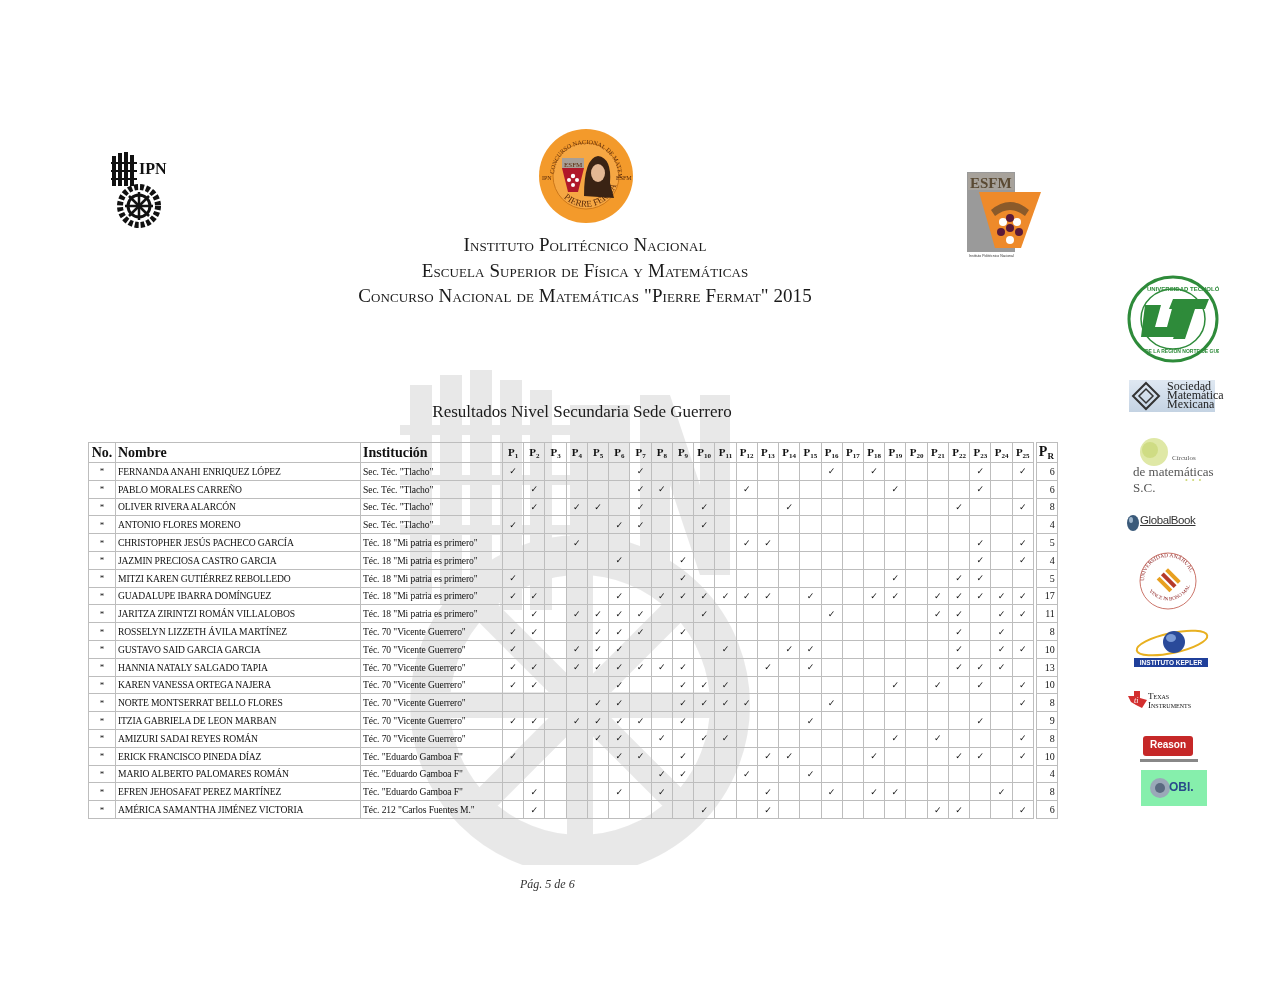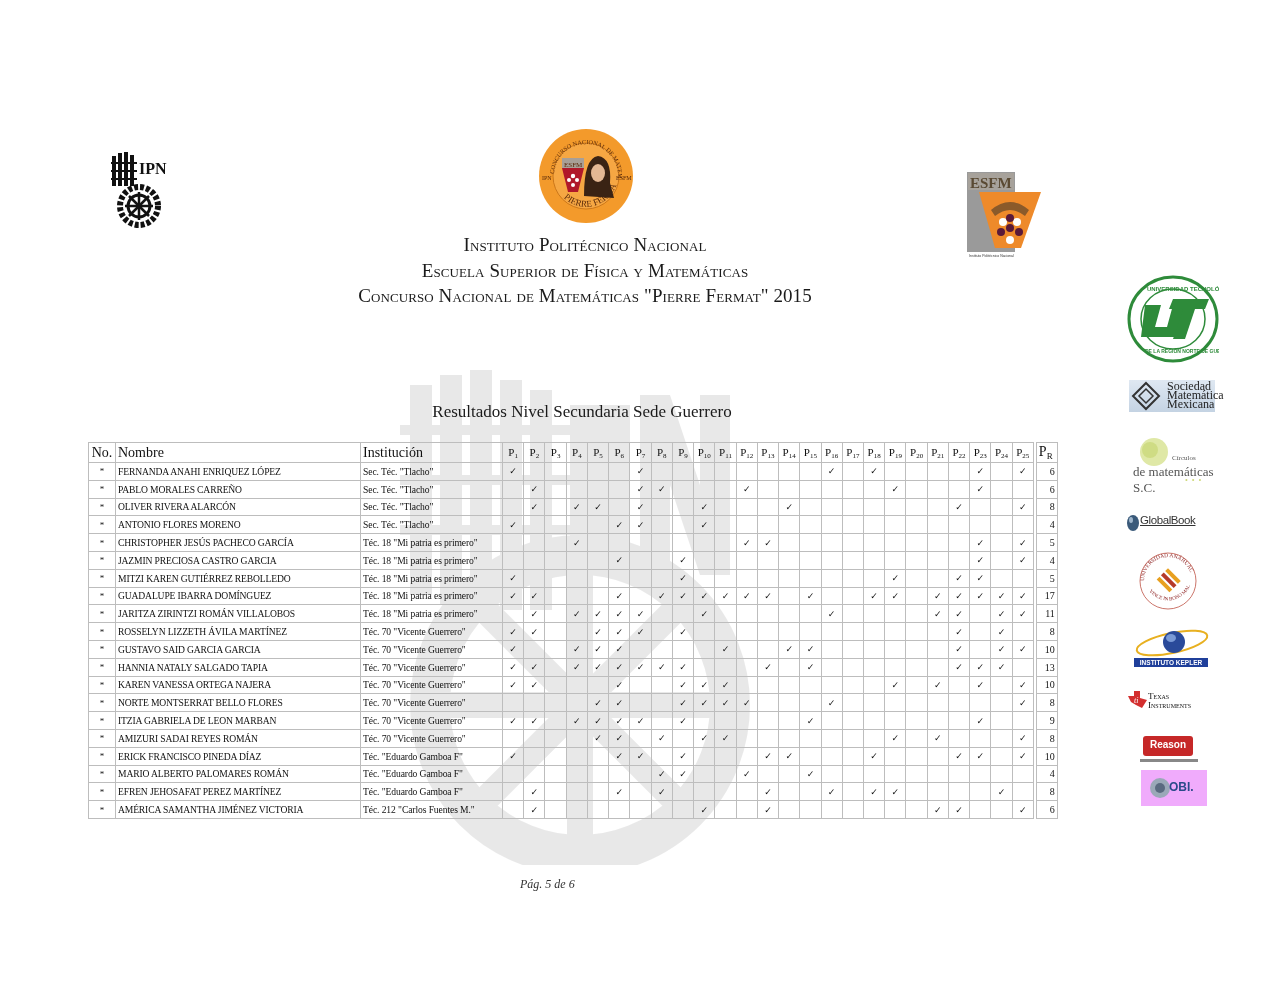--- a/index.html
+++ b/index.html
@@ -10,21 +10,21 @@
 
   
   .title-block { position:absolute; left:300px; top:232px; width:570px; text-align:center; font-variant:small-caps; color:#1a1a1a; }
   .title-line { font-size:19px; line-height:25.5px; letter-spacing:0.1px; }
 
   .subtitle { position:absolute; left:392px; top:402px; width:380px; text-align:center; font-size:17px; color:#1a1a1a; }
 
   
   table.results { position:absolute; left:88px; top:442px; border-collapse:collapse; font-size:10px; table-layout:fixed; }
   table.results th, table.results td { border:1px solid #bdbdbd; padding:0; height:16.8px; overflow:hidden; white-space:nowrap; }
-  table.results thead th { height:19px; font-weight:normal; font-size:14px; text-align:left; padding-left:2px; }
+  table.results thead th { height:19px; font-weight:bold; font-size:14px; text-align:left; padding-left:2px; }
   table.results thead th.p { font-size:11px; text-align:center; padding:0; }
   table.results thead th.p sub { font-size:7px; vertical-align:-2px; }
   table.results thead th.pr { font-size:14px; }
   table.results thead th.pr sub { font-size:9px; vertical-align:-3px; }
   table.results td.no { text-align:center; font-size:9px; }
   table.results td.name { padding-left:2px; font-size:9.6px; letter-spacing:-0.15px; }
   table.results td.inst { padding-left:2px; font-size:9.6px; letter-spacing:-0.1px; }
   table.results td.chk { text-align:center; font-size:9px; font-family:"DejaVu Sans", sans-serif; }
   table.results td.gap, table.results th.gap { border-top:none; border-bottom:none; background:#fff; }
   table.results td.score { text-align:right; padding-right:2px; font-size:10px; }
@@ -199,21 +199,21 @@
     <div>Texas</div>
     <div>Instruments</div>
   </div>
 </div>
 
 <div class="logo" style="left:1140px;top:736px;width:60px;height:30px;">
   <div style="position:absolute;left:3px;top:0;width:50px;height:20px;background:#c62828;border-radius:3px;color:#fff;font-family:'Liberation Sans',sans-serif;font-size:10px;font-weight:bold;text-align:center;line-height:18px;">Reason</div>
   <div style="position:absolute;left:0;top:23px;width:58px;height:3px;background:#888;"></div>
 </div>
 
-<div class="logo" style="left:1141px;top:770px;width:66px;height:36px;background:#f0abfc;">
+<div class="logo" style="left:1141px;top:770px;width:66px;height:36px;background:#86efac;">
   <svg width="22" height="24" viewBox="0 0 22 24" style="position:absolute;left:8px;top:6px;">
     <circle cx="11" cy="12" r="10" fill="#9aa8b8"></circle>
     <circle cx="11" cy="12" r="5" fill="#5a6a80"></circle>
   </svg>
   <div style="position:absolute;left:28px;top:10px;font-family:'Liberation Sans',sans-serif;font-size:12px;font-weight:bold;color:#2a4a8a;">OBI.</div>
 </div>
 
 <table class="results">
   <colgroup>
     <col style="width:27px">

